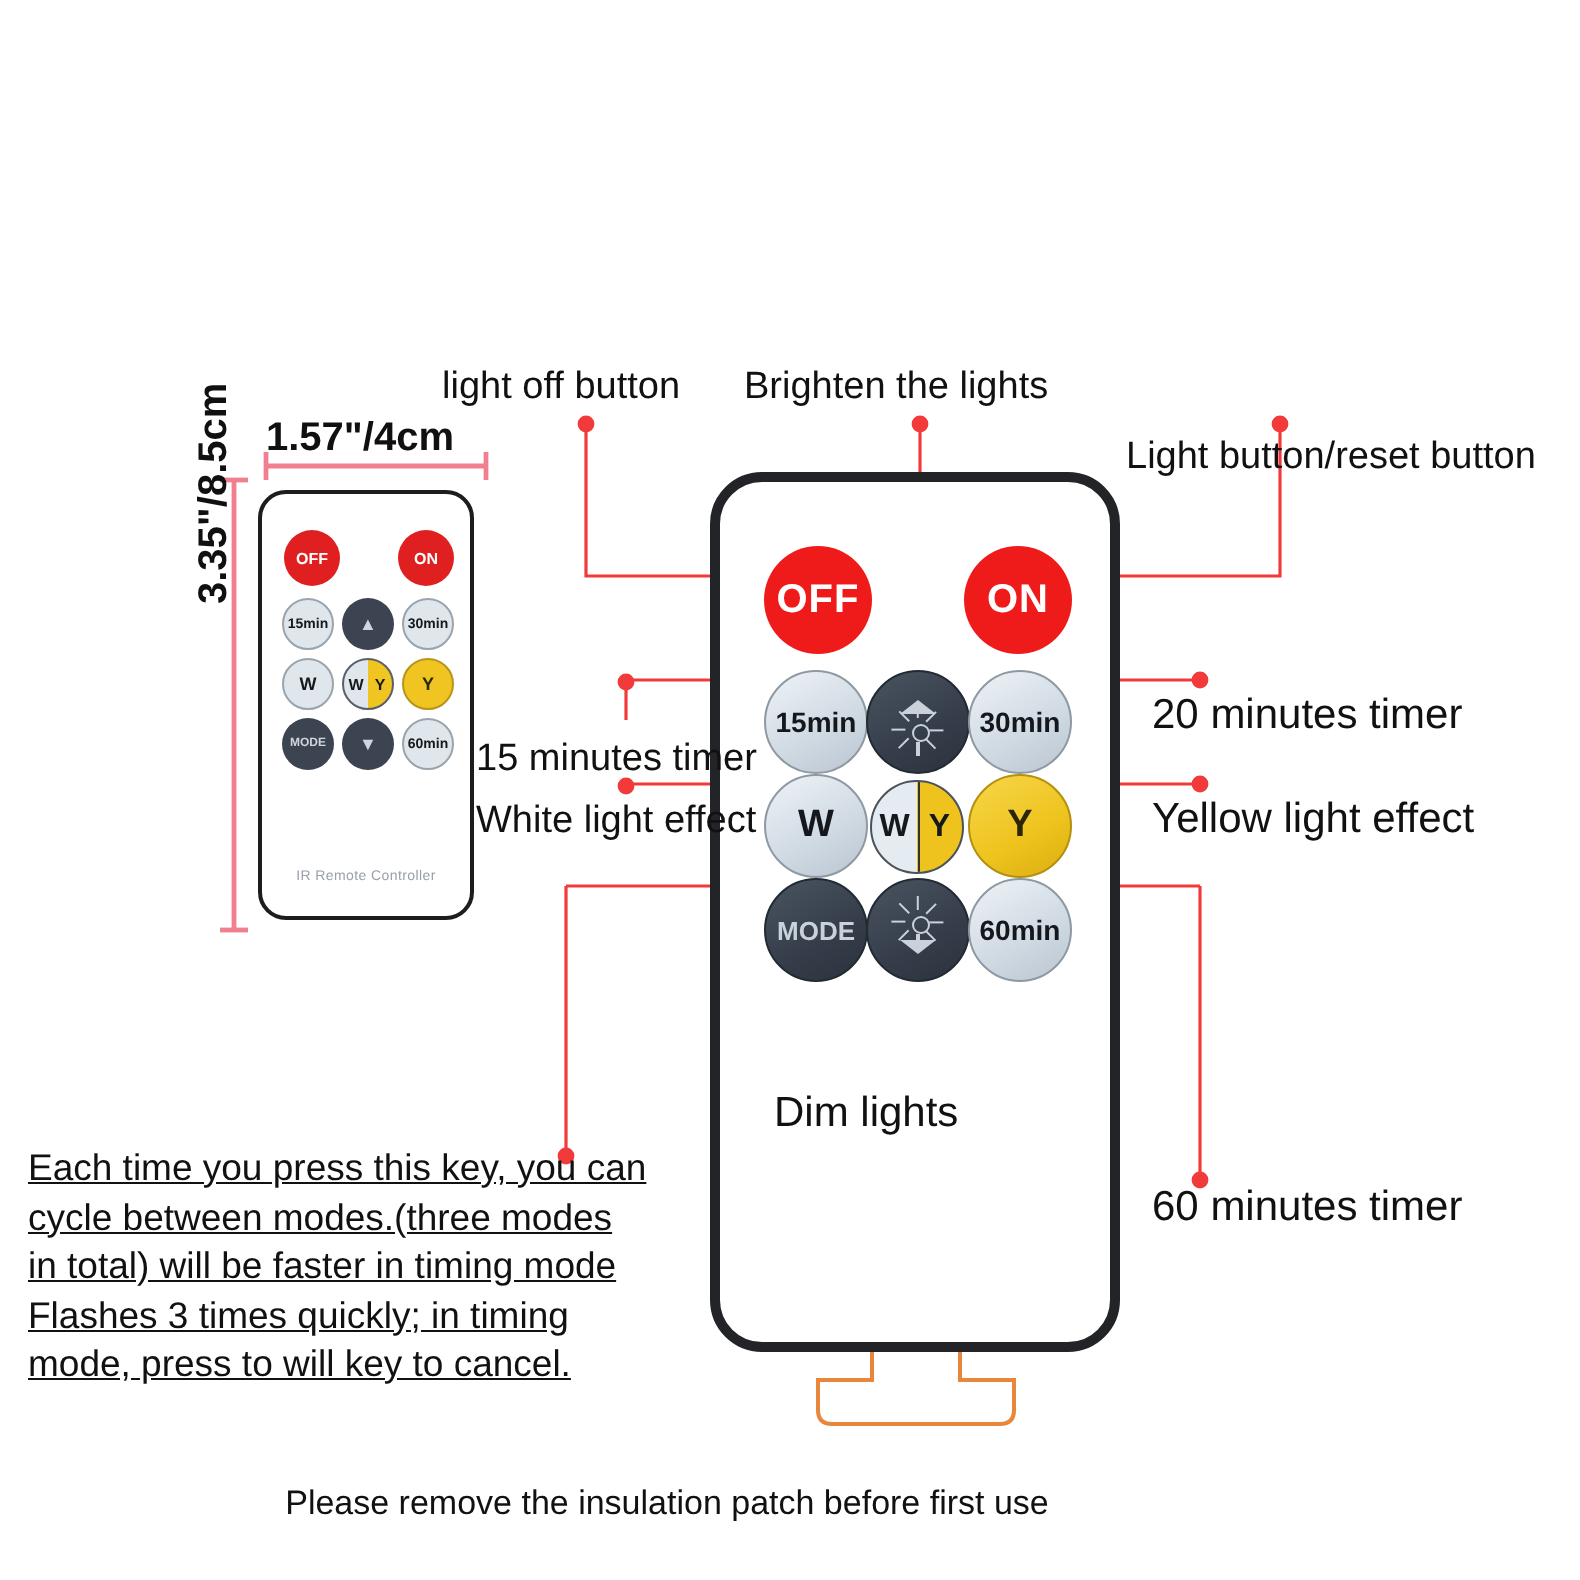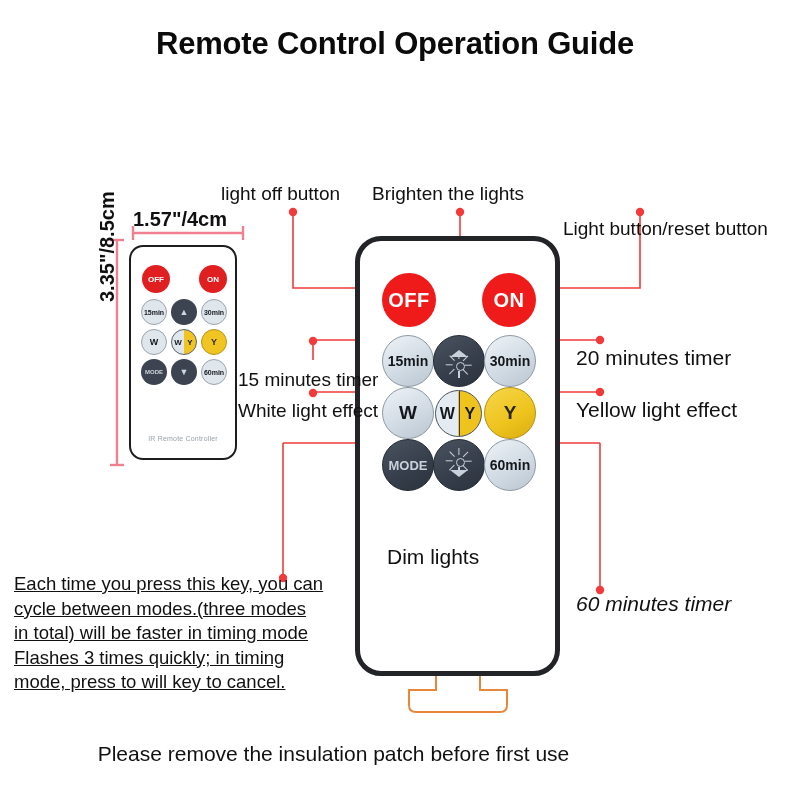--- a/index.html
+++ b/index.html
@@ -113,29 +113,28 @@
   
   .para{
     position:absolute;left:14px;top:572px;width:350px;
     font-size:18.5px;line-height:24.5px;color:#111;text-decoration:underline;
   }
   .para div{white-space:nowrap;}
 
   
   .caption{
     position:absolute;left:0;top:742px;width:667px;text-align:center;
-    font-size:21px;color:#111;
+    font-size:17px;color:#111;
   }
 </style>
 </head>
 <body>
 
 <div id="stage">
 
-  <div class="title">Remote Control Operation Guide</div>
 
   <svg class="svg-layer" viewBox="0 0 790 790">
     <g stroke="#f23a3a" stroke-width="1.6" fill="none">
 
       <path d="M293 212 L293 288 L404 288"></path>
 
       <path d="M460 212 L460 330"></path>
 
       <path d="M640 212 L640 288 L519 288"></path>
 
@@ -272,21 +271,21 @@
 
   <div class="lbl" style="left:372px;top:182px;">Brighten the lights</div>
   <div class="lbl" style="left:221px;top:182px;">light off button</div>
   <div class="lbl" style="left:563px;top:182px;margin-top:35px;">Light button/reset button</div>
 
   <div class="lbl" style="left:238px;top:347px;margin-top:21px;">15 minutes timer</div>
   <div class="lbl" style="left:238px;top:399px;">White light effect</div>
 
   <div class="lbl" style="left:576px;top:346px;font-size:21px;">20 minutes timer</div>
   <div class="lbl" style="left:576px;top:398px;font-size:21px;">Yellow light effect</div>
-  <div class="lbl" style="left:576px;top:592px;font-size:21px;font-style:italic;">60 minutes timer</div>
+  <div class="lbl" style="left:576px;top:592px;font-size:21px;">60 minutes timer</div>
 
   <div class="lbl" style="left:387px;top:545px;font-size:21px;">Dim lights</div>
 
   <div class="para">
     <div>Each time you press this key, you can</div>
     <div>cycle between modes.(three modes</div>
     <div>in total) will be faster in timing mode</div>
     <div>Flashes 3 times quickly; in timing</div>
     <div>mode, press to will key to cancel.</div>
   </div>

